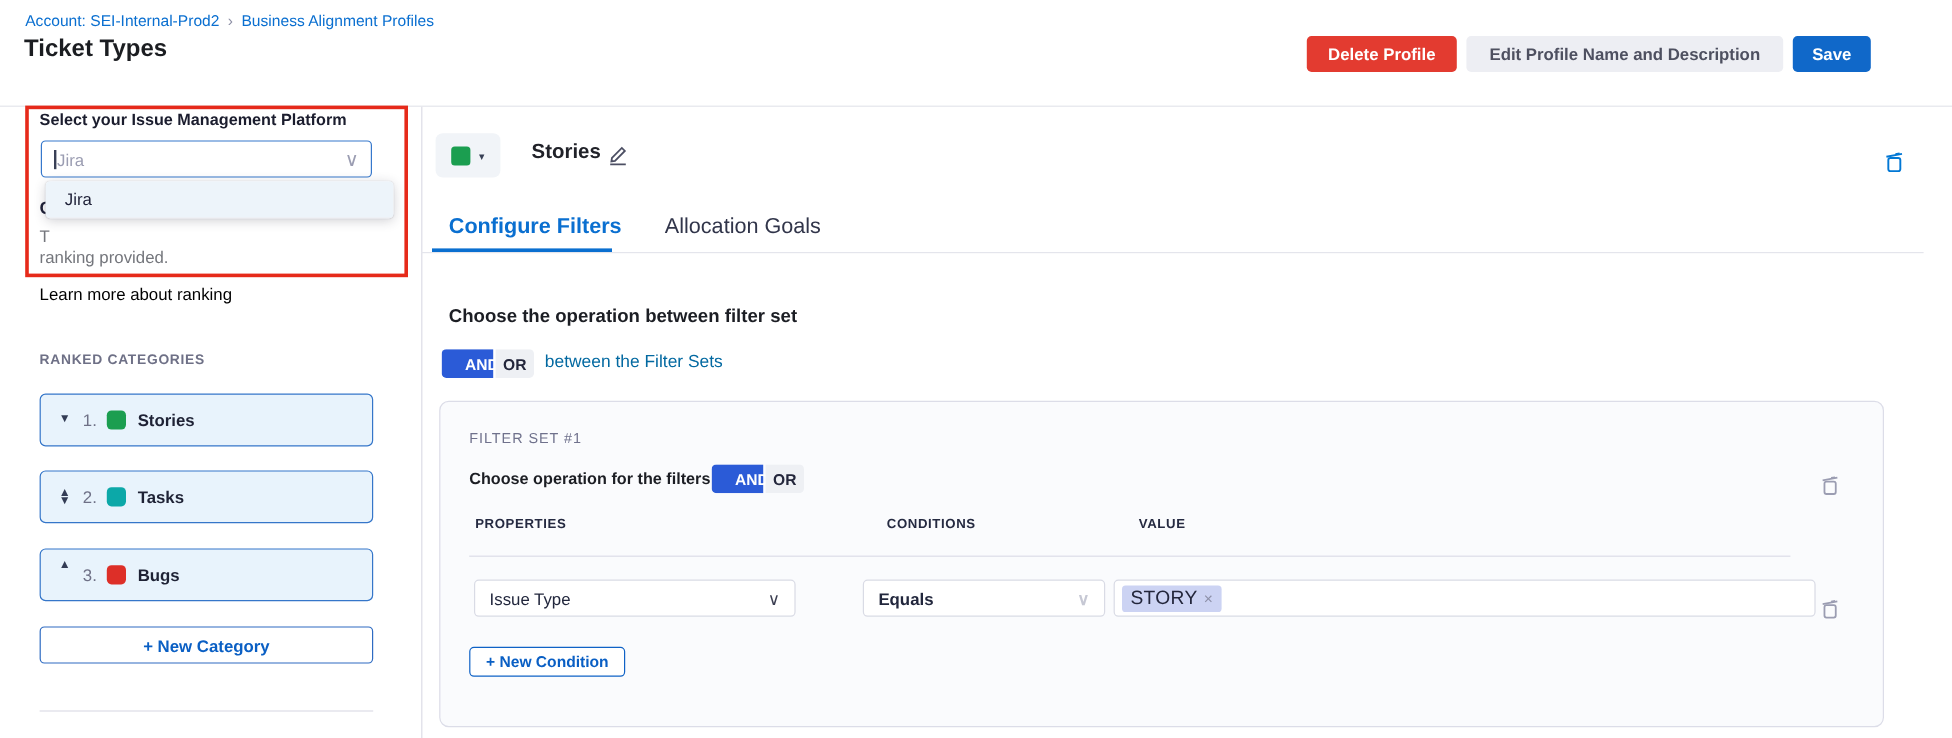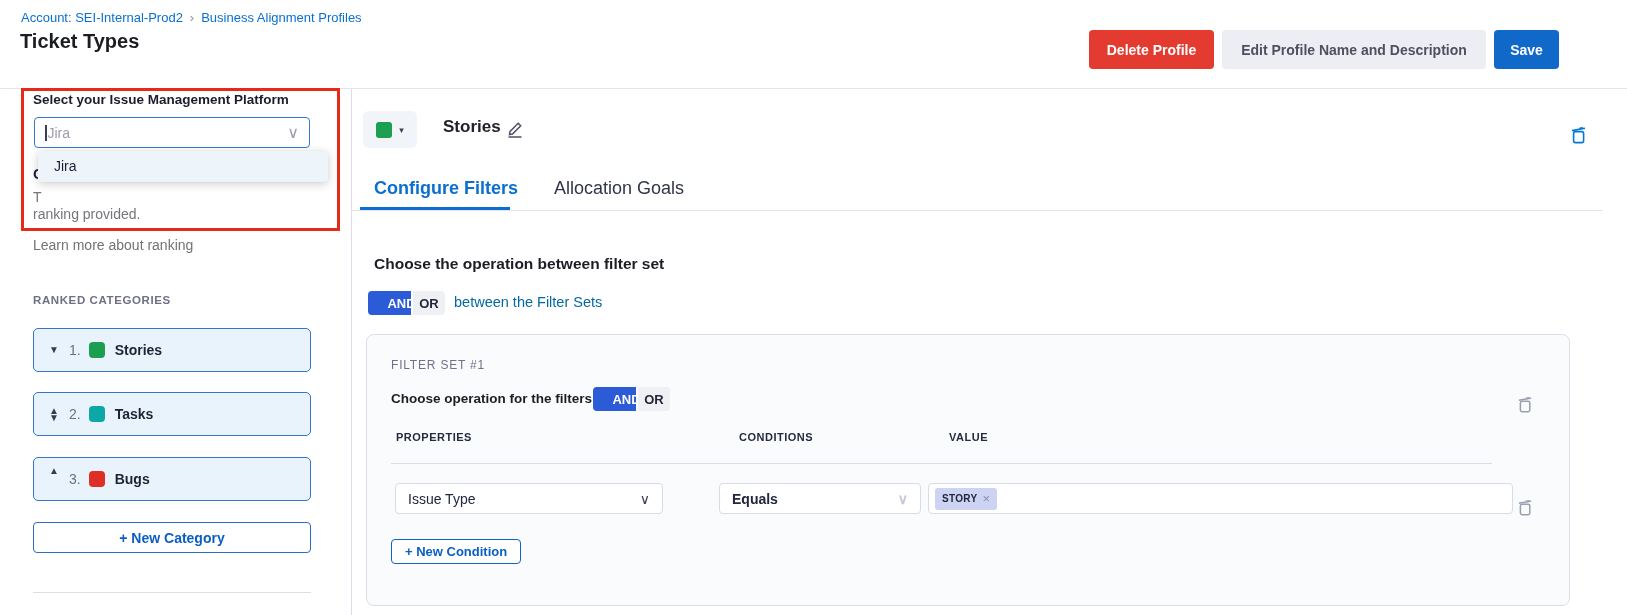--- a/index.html
+++ b/index.html
@@ -6,21 +6,21 @@
   body { font-family: "Liberation Sans", sans-serif; background: #fff; }
   .canvas { position: relative; width: 1627px; height: 615px; background: #fff; overflow: hidden; }
   .abs { position: absolute; }
 
   
   .breadcrumb { left: 21px; top: 10px; font-size: 13px; color: #0a6fd0; display: flex; align-items: center; gap: 7px; }
   .breadcrumb .sep { color: #8e90a6; font-size: 13px; }
   .breadcrumb a { color: #0a6fd0; text-decoration: none; cursor: pointer; }
   .page-title { left: 20px; top: 30px; font-size: 20px; font-weight: 700; color: #1b1d21; }
   .page-subtitle { left: 21px; top: 59px; font-size: 14.5px; color: #74767c; }
-  .hbtn { top: 30px; height: 39px; border-radius: 4px; border: none; font-family: inherit;
+  .hbtn { top: 30px; height: 30px; border-radius: 4px; border: none; font-family: inherit;
           font-size: 14px; font-weight: 700; display: flex; align-items: center; justify-content: center; cursor: pointer; }
   .btn-delete { left: 1089px; width: 125px; background: #e33b30; color: #fff; }
   .btn-edit   { left: 1222px; width: 264px; background: #edeef3; color: #4e5060; }
   .btn-save   { left: 1494px; width: 65px;  background: #1068c9; color: #fff; }
   .header-divider { left: 0; top: 88px; width: 1627px; height: 1px; background: #e4e5ec; }
 
   
   .side-divider { left: 351px; top: 89px; width: 1px; height: 526px; background: #dcdde6; }
   .annotation-box { left: 21px; top: 88px; width: 319px; height: 143px; border: 3px solid #e62a1a; z-index: 50; pointer-events: none; }
   .platform-label { left: 33px; top: 92px; font-size: 13.5px; font-weight: 700; color: #1b1d2e; }
@@ -29,21 +29,21 @@
   .text-cursor { width: 1.5px; height: 16px; background: #394056; margin-right: 1px; }
   .placeholder { font-size: 14px; color: #9b9db2; }
   .platform-select .chev { margin-left: auto; color: #9b9db2; }
   .dropdown-menu { left: 38px; top: 151px; width: 290px; background: #fff; border-radius: 4px; z-index: 10;
                    box-shadow: 0 2px 10px rgba(40,41,61,.22), 0 0 1px rgba(40,41,61,.15); overflow: hidden; }
   .dropdown-option { height: 31px; display: flex; align-items: center; padding-left: 16px; font-size: 14px; color: #1d1f36; cursor: pointer; background: #fff; }
   .dropdown-option.selected { background: #edf4fa; border-bottom: 1px solid #eef0f5; }
   .frag-heading { left: 33px; top: 165px; font-size: 15px; font-weight: 700; color: #1d1f36; z-index: 1; }
   .frag-line    { left: 33px; top: 189px; font-size: 14px; color: #74767c; z-index: 1; }
   .frag-visible { left: 33px; top: 206px; font-size: 14px; color: #74767c; z-index: 1; }
-  .learn-link { left: 33px; top: 237px; font-size: 14px; color: #737373; cursor: pointer; text-decoration: none; }
+  .learn-link { left: 33px; top: 237px; font-size: 14px; color: #000000; cursor: pointer; text-decoration: none; }
   .ranked-title { left: 33px; top: 294px; font-size: 11.5px; font-weight: 700; color: #6e7086; letter-spacing: .6px; }
   .cat-card { left: 33px; width: 278px; height: 44px; background: #e8f3fc; border: 1.5px solid #3576c9; border-radius: 5px;
               display: flex; align-items: center; padding-left: 13px; cursor: pointer; }
   .cat-card.c1 { top: 328px; } .cat-card.c2 { top: 392px; } .cat-card.c3 { top: 457px; }
   .handle { width: 14px; display: flex; flex-direction: column; align-items: center; line-height: .72; color: #333c55; font-size: 10px; cursor: grab; }
   .handle.up-only { transform: translateY(-8px); }
   .cat-rank { margin-left: 8px; font-size: 14px; color: #6e7086; }
   .cat-square { width: 16px; height: 16px; border-radius: 4px; margin-left: 8px; }
   .cat-label { margin-left: 10px; font-size: 14px; font-weight: 700; color: #1e2235; }
   .btn-new-cat { left: 33px; top: 522px; width: 278px; height: 31px; background: #fff; border: 1.5px solid #2e6bc2; border-radius: 4px;
@@ -85,21 +85,21 @@
   .fs-divider { left: 24px; top: 128px; width: 1101px; height: 1px; background: #dcdde8; }
   .selectbox { top: 148px; height: 31px; background: #fff; border: 1px solid #d9dbe5; border-radius: 4px;
                display: flex; align-items: center; padding: 0 12px; font-size: 14px; color: #22273d; cursor: pointer; }
   .sel-prop { left: 28px; width: 268px; }
   .sel-cond { left: 352px; width: 202px; font-weight: 700; }
   .selectbox .chev { margin-left: auto; }
   .chev-dark { color: #3c3f52; } .chev-light { color: #c6c8d4; }
   .value-box { left: 561px; top: 148px; width: 585px; height: 31px; background: #fff; border: 1px solid #d9dbe5; border-radius: 4px;
                display: flex; align-items: center; padding: 0 6px; cursor: text; }
   .tag { height: 22px; background: #ccd3f3; border-radius: 3px; display: flex; align-items: center; padding: 0 7px; gap: 5px; }
-  .tag-text { font-size: 10px; font-weight: 700; color: #23263b; letter-spacing: .3px; }
+  .tag-text { font-size: 16px; font-weight: 400; color: #23263b; letter-spacing: .3px; }
   .tag-close { font-size: 13px; color: #8d90a8; cursor: pointer; }
   .fs-trash2 { left: 1150px; top: 163px; }
   .btn-new-cond { left: 24px; top: 204px; height: 25px; padding: 0 13px; background: #fff; border: 1.5px solid #0f62c6; border-radius: 4px;
                   color: #0a5fc4; font-size: 13px; font-weight: 700; display: flex; align-items: center; cursor: pointer; font-family: inherit; text-align: center; }
   svg { display: block; }
 </style>
 </head>
 <body>
 
 <div class="canvas">

